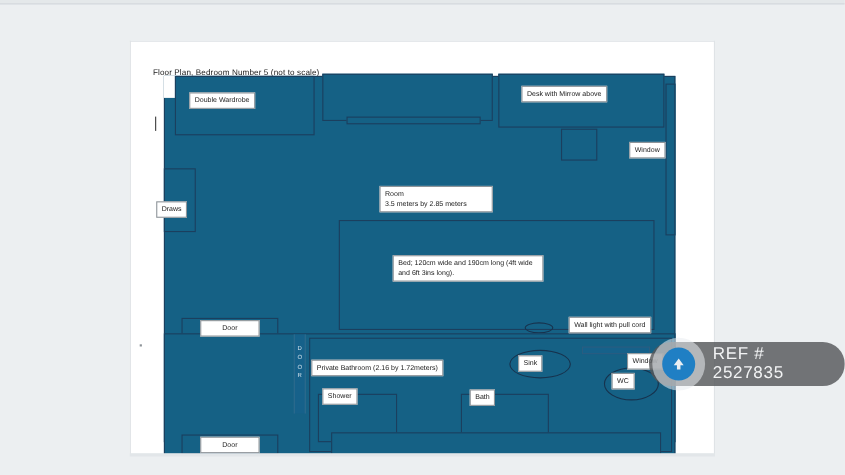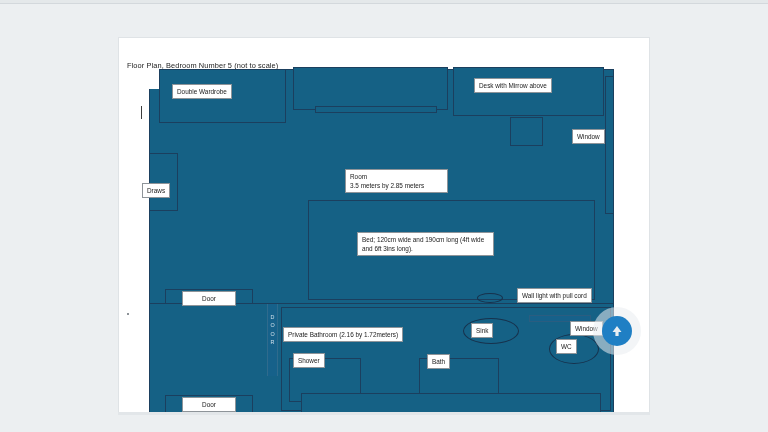--- a/index.html
+++ b/index.html
@@ -36,21 +36,21 @@
   #sheet-shadow {
     position: absolute;
     left: 118px; top: 412px;
     width: 532px; height: 3px;
     background: #e2e6e9;
   }
 
   
   #plan-title {
     position: absolute;
-    left: 8px; top: 23px;
+    left: 20px; top: 23px;
     font-size: 7.4px;
     color: #1b1b1b;
     letter-spacing: .1px;
     white-space: nowrap;
   }
   #left-tick {
     position: absolute;
     left: 22px; top: 68px;
     width: 1px; height: 13px;
     background: #3b3b3b;
@@ -224,20 +224,23 @@
     <div class="callout" style="left:451px; top:283px;">Window</div>
 
     <div class="callout" style="left:437px; top:301px;">WC</div>
 
     <div class="callout center" style="left:63px; top:359px; width:54px;">Door</div>
 
   </div>
 
   <div id="sheet-shadow"></div>
 
+  <div id="watermark">
+    <span>REF # 2527835</span>
+  </div>
   <div id="watermark-logo">
     <span class="ring">
       <svg width="16" height="16" viewBox="0 0 16 16" aria-hidden="true">
         <path d="M8 3 L12.5 9 L9.6 9 L9.6 13 L6.4 13 L6.4 9 L3.5 9 Z" fill="#e9eef2"></path>
       </svg>
     </span>
   </div>
 
 </div>
 

